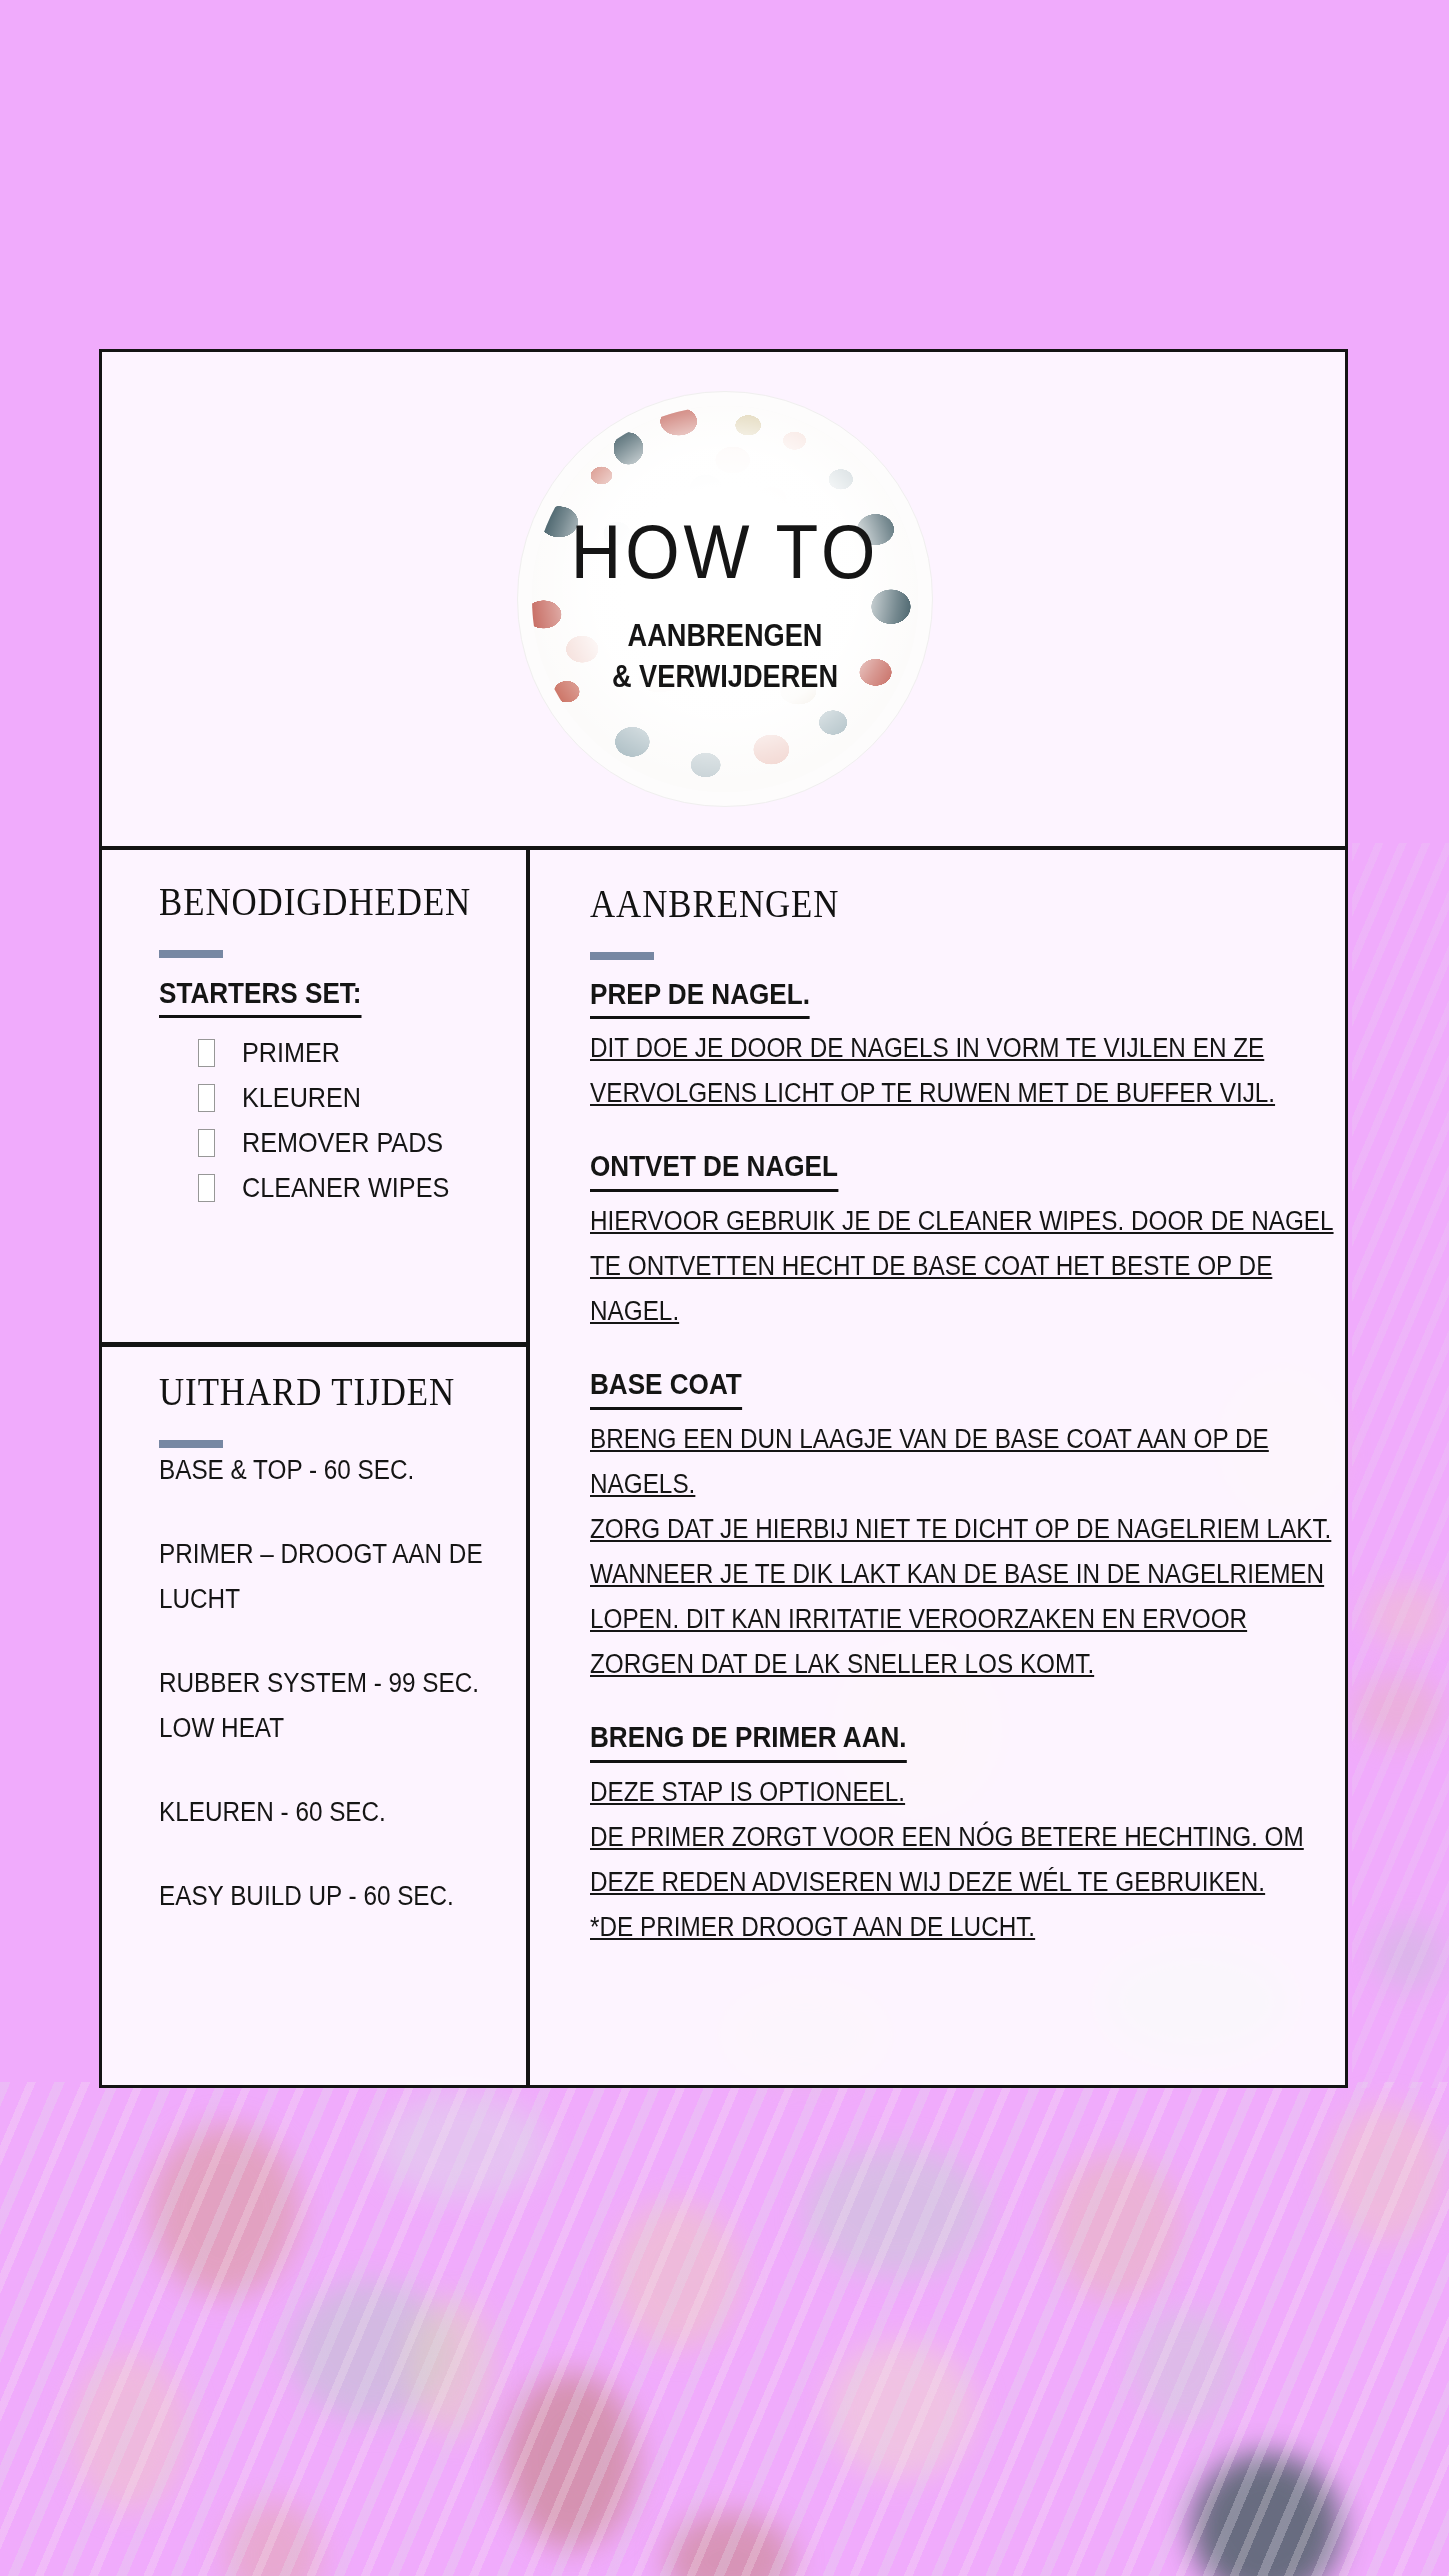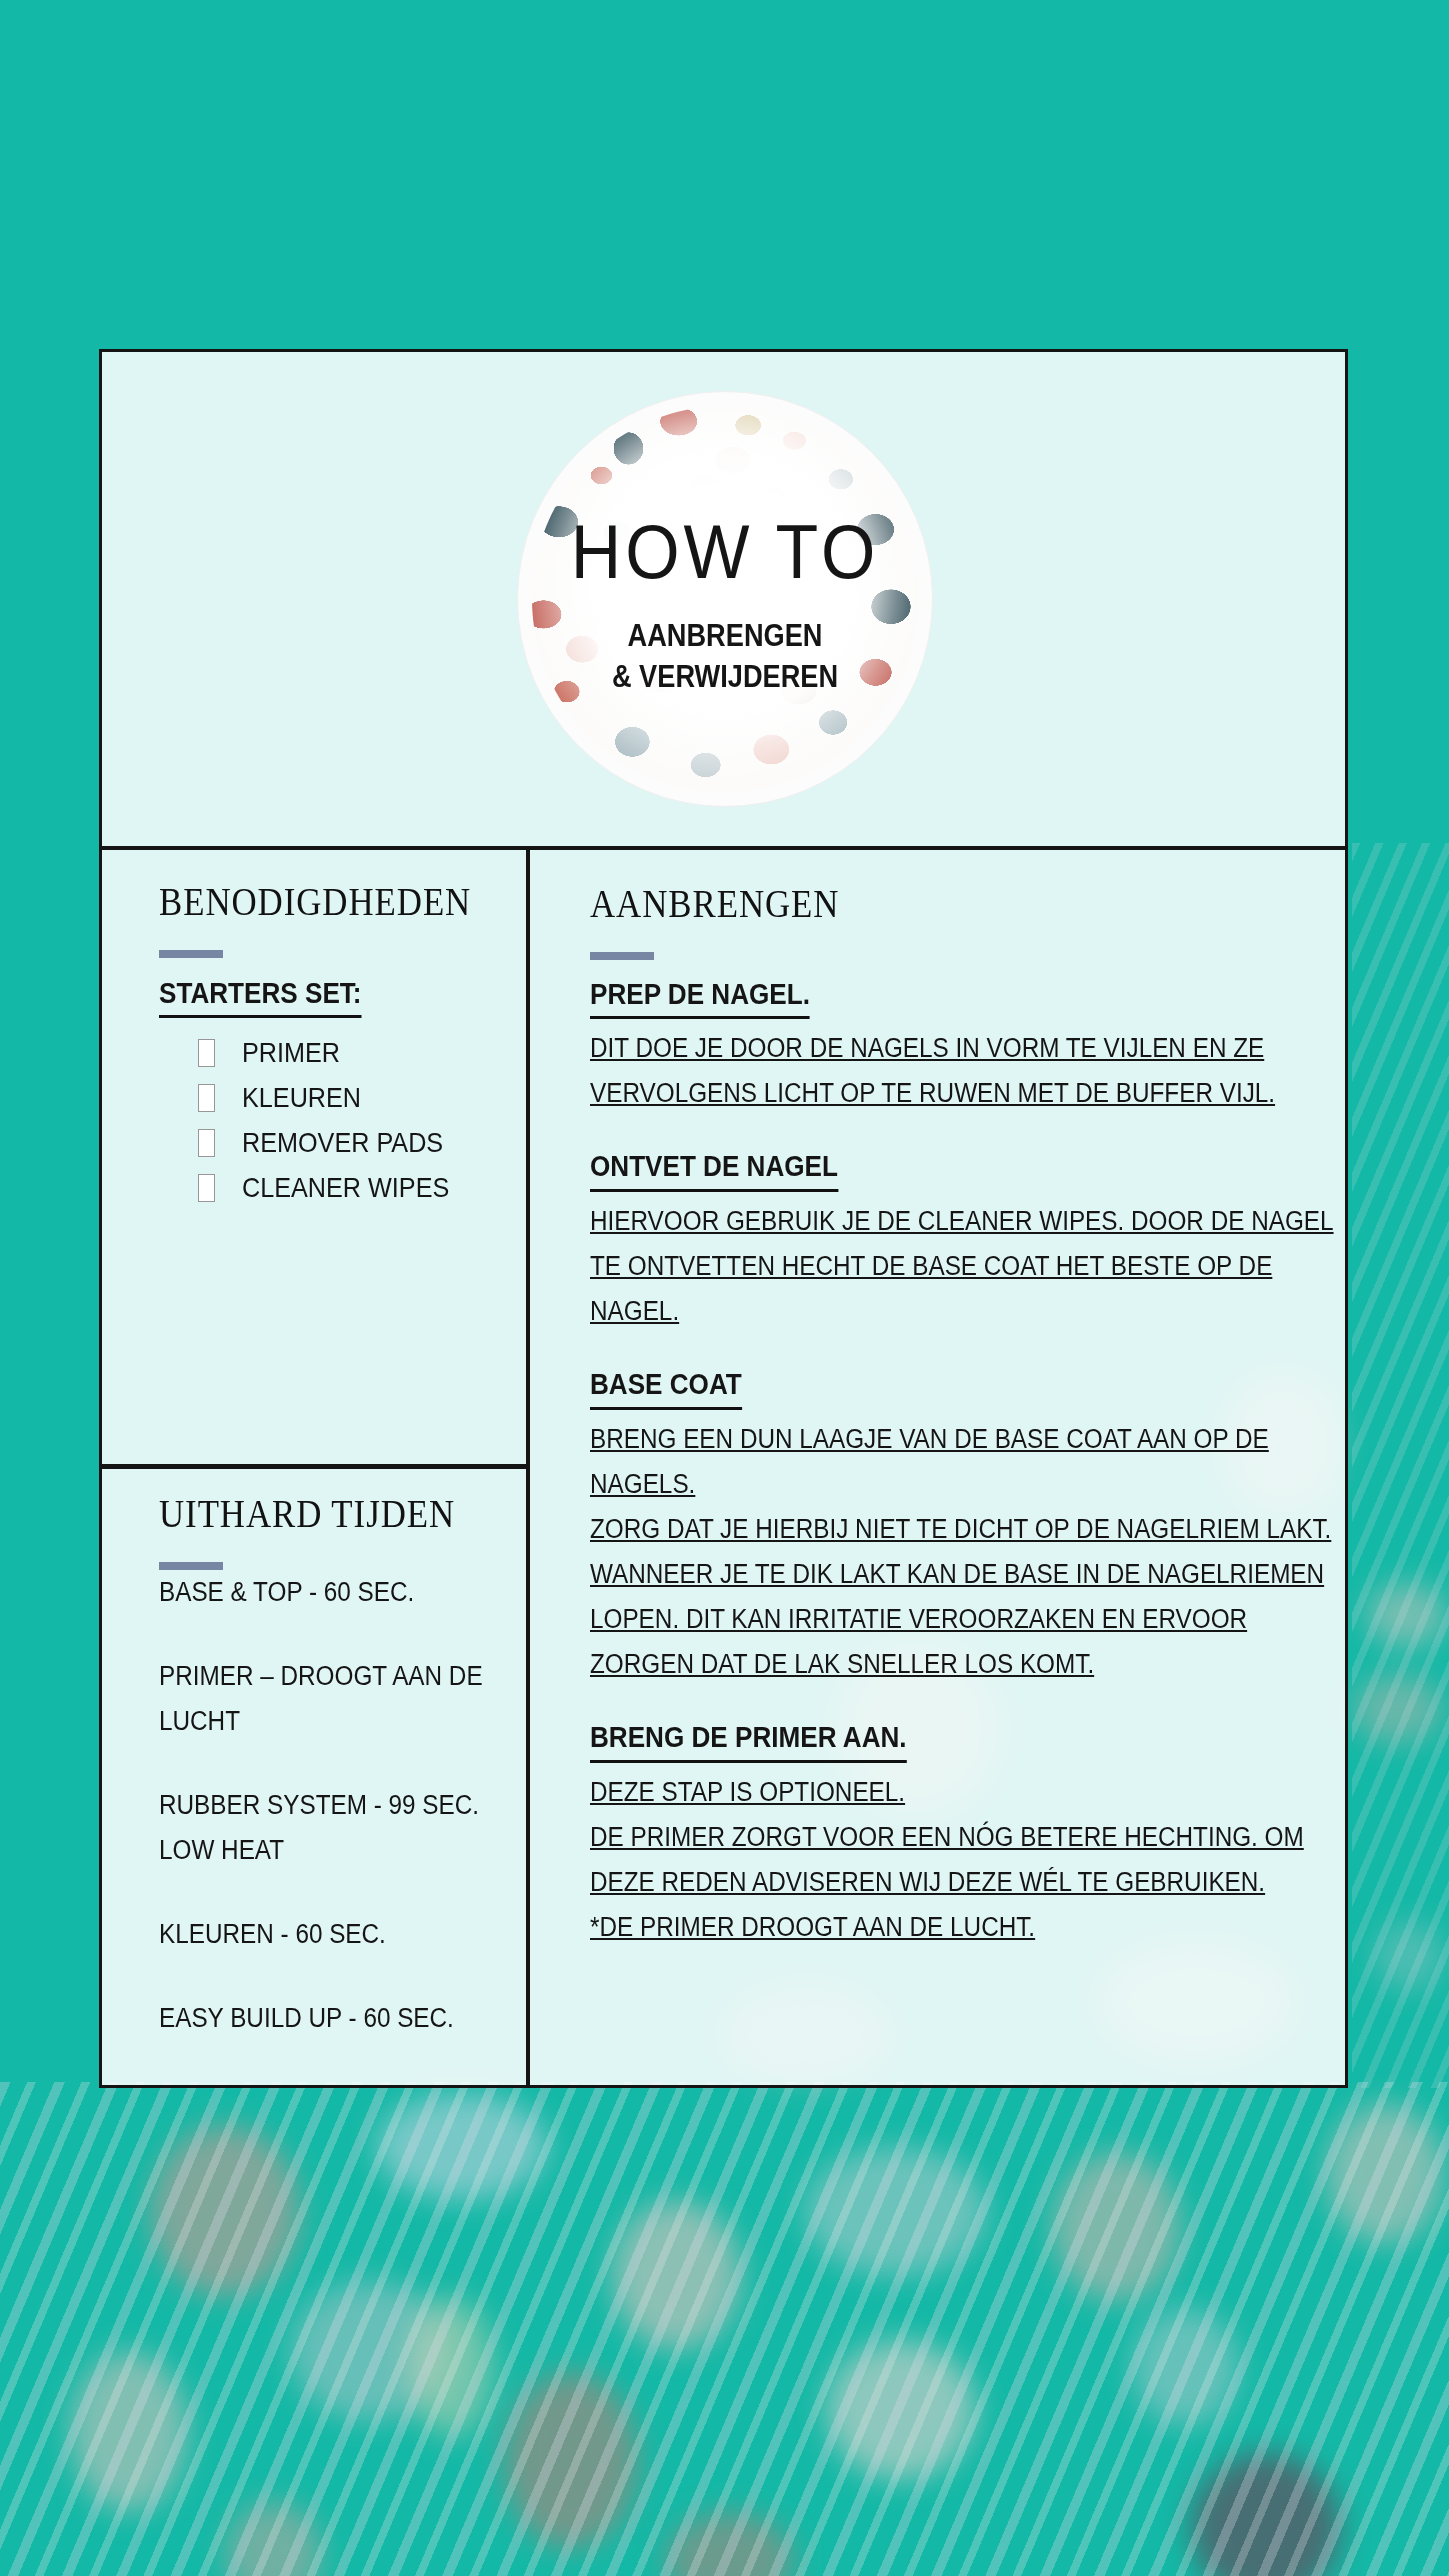--- a/index.html
+++ b/index.html
@@ -1,35 +1,35 @@
 <!DOCTYPE html>
 <html style="font-size:8.6px"><head>
 <meta charset="utf-8">
 <style>
   html,body{margin:0;padding:0;}
   body{width:1449px;height:2576px;background:#ffffff;}
-  .page{position:relative;width:1449px;height:2576px;background:#14b8a6;overflow:hidden;
+  .page{position:relative;width:1449px;height:2576px;background:#f0abfc;overflow:hidden;
         font-family:"Liberation Sans","DejaVu Sans",sans-serif;color:#151515;}
 
   
   .wc-layer{position:absolute;inset:0;}
   .wc{position:absolute;border-radius:50%;filter:blur(15px);}
   .streaks-bottom{position:absolute;left:0;top:2082px;width:1449px;height:494px;opacity:.75;
     background:repeating-linear-gradient(113deg, rgba(226,221,233,.40) 0 9.7px, rgba(255,255,255,0) 9.7px 25px,
                rgba(243,235,238,.35) 25px 33px, rgba(255,255,255,0) 33px 50px);}
   .streaks-right{position:absolute;left:1352px;top:843px;width:97px;height:1245px;opacity:.55;
     background:repeating-linear-gradient(113deg, rgba(228,223,234,.32) 0 7.5px, rgba(255,255,255,0) 7.5px 21.5px);}
 
   
   .card{position:absolute;left:99px;top:349px;width:1249px;height:1739px;box-sizing:border-box;
         border:3.8px solid #141414;background:rgba(255,255,255,.87);display:flex;flex-direction:column;}
   .header-cell{height:494px;flex:none;border-bottom:4.3px solid #141414;position:relative;}
   .cols{flex:1;display:flex;min-height:0;}
   .col-left{width:428px;flex:none;border-right:4.3px solid #141414;display:flex;flex-direction:column;box-sizing:border-box;}
-  .cell-ben{height:619px;box-sizing:border-box;border-bottom:5.4px solid #141414;padding:27px 10.7px 0 57px;}
+  .cell-ben{height:497px;box-sizing:border-box;border-bottom:5.4px solid #141414;padding:27px 10.7px 0 57px;}
   .cell-uit{flex:1;padding:20.4px 10.7px 0 57px;}
   .col-right{flex:1;box-sizing:border-box;padding:29px 16px 0 60px;}
 
   
   .logo{position:absolute;left:50%;top:39px;width:414px;height:414px;margin-left:-207px;border-radius:50%;
         background:#fdfcfc;border:1.6px solid #f0efef;}
   .chips{position:absolute;inset:14px;border-radius:50%;background-color:#fcfbfa;background-repeat:no-repeat;background-image:
     radial-gradient(ellipse 31px 23.6px at 38% 4%,  #c4645a 0 59%,transparent 60%),
     radial-gradient(ellipse 25px 27px at 25% 11%, #2d4b55 0 59%,transparent 60%),
     radial-gradient(ellipse 21.5px 17px at 56% 5%,  #d8caa2 0 59%,transparent 60%),

